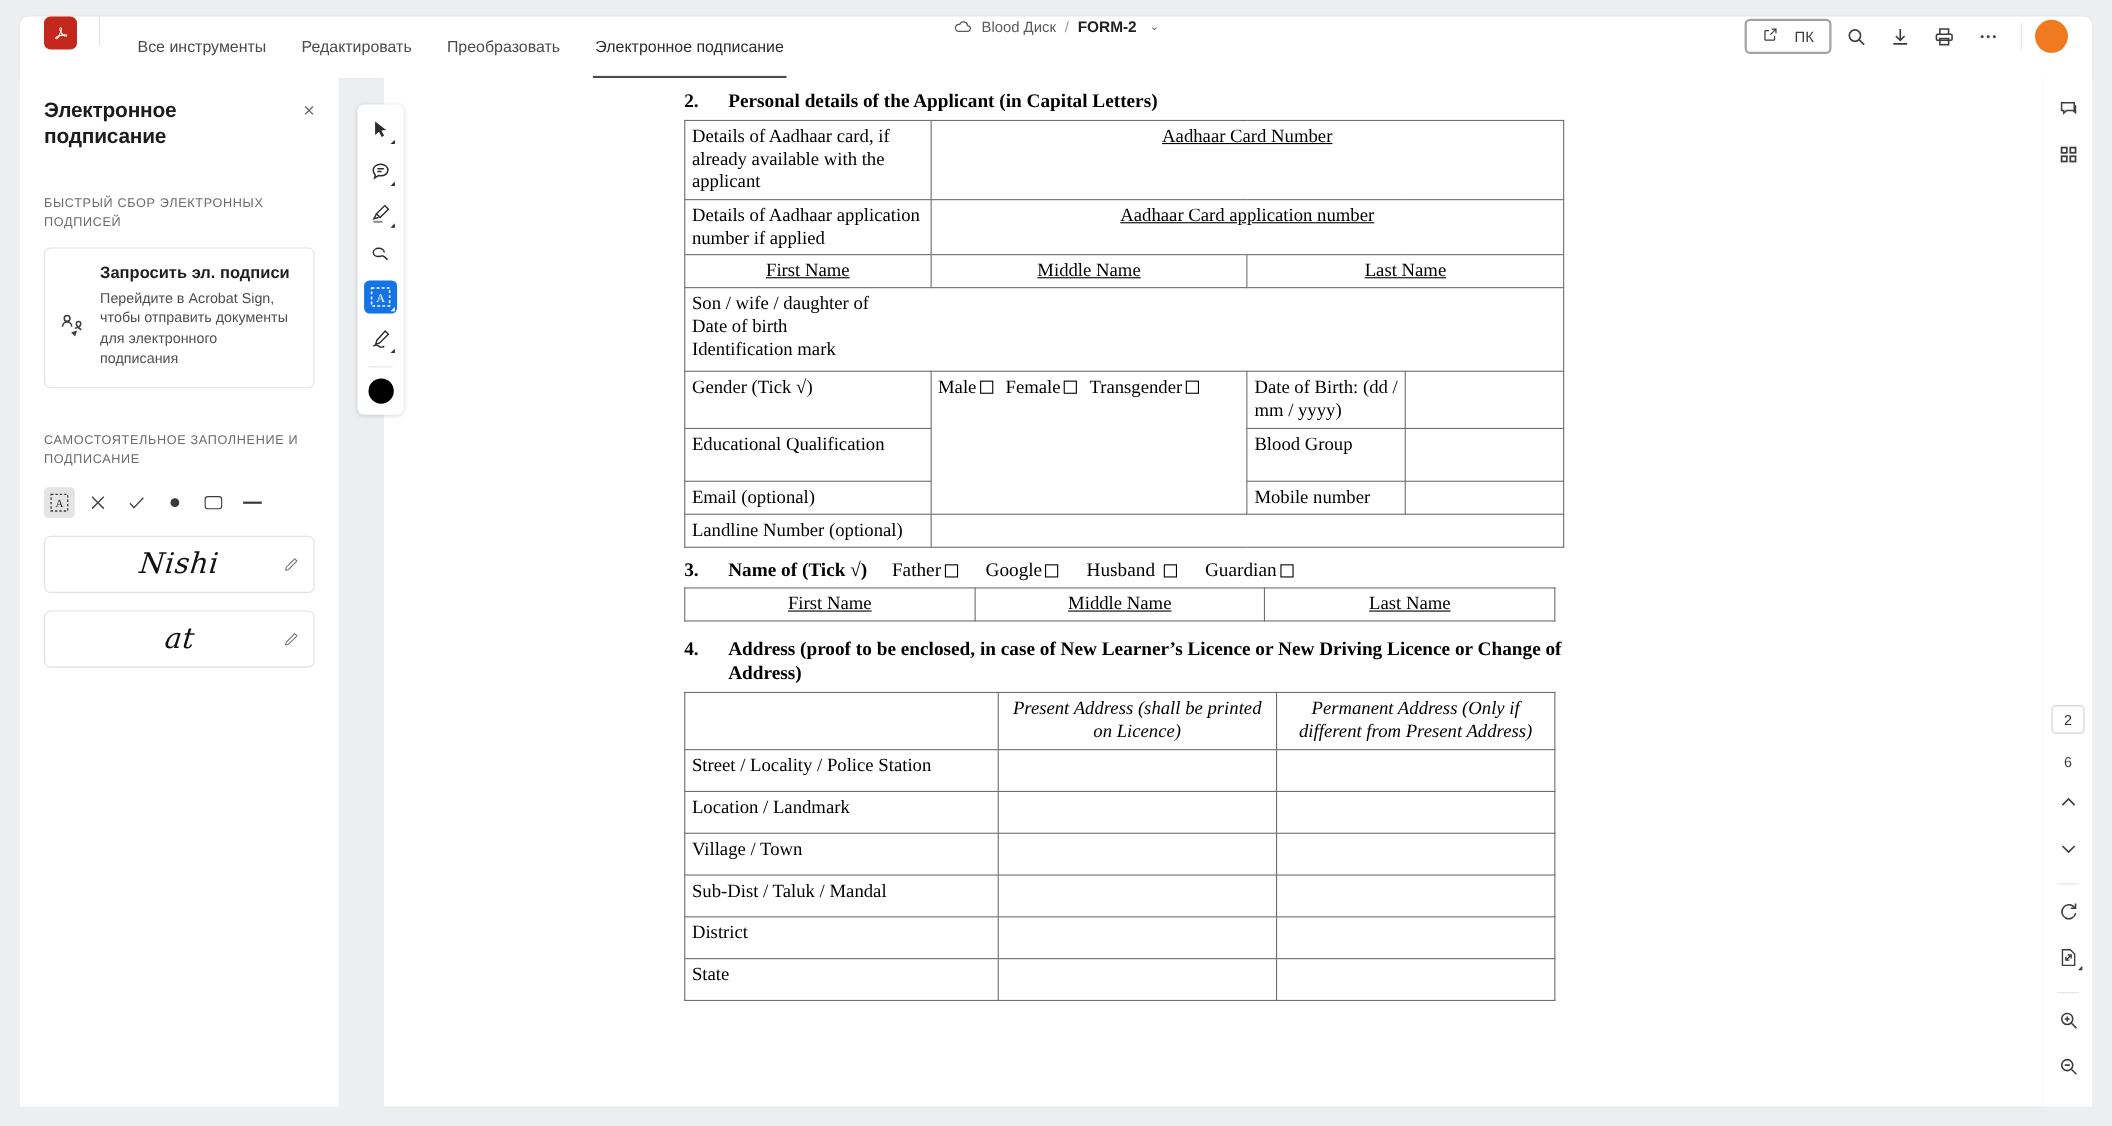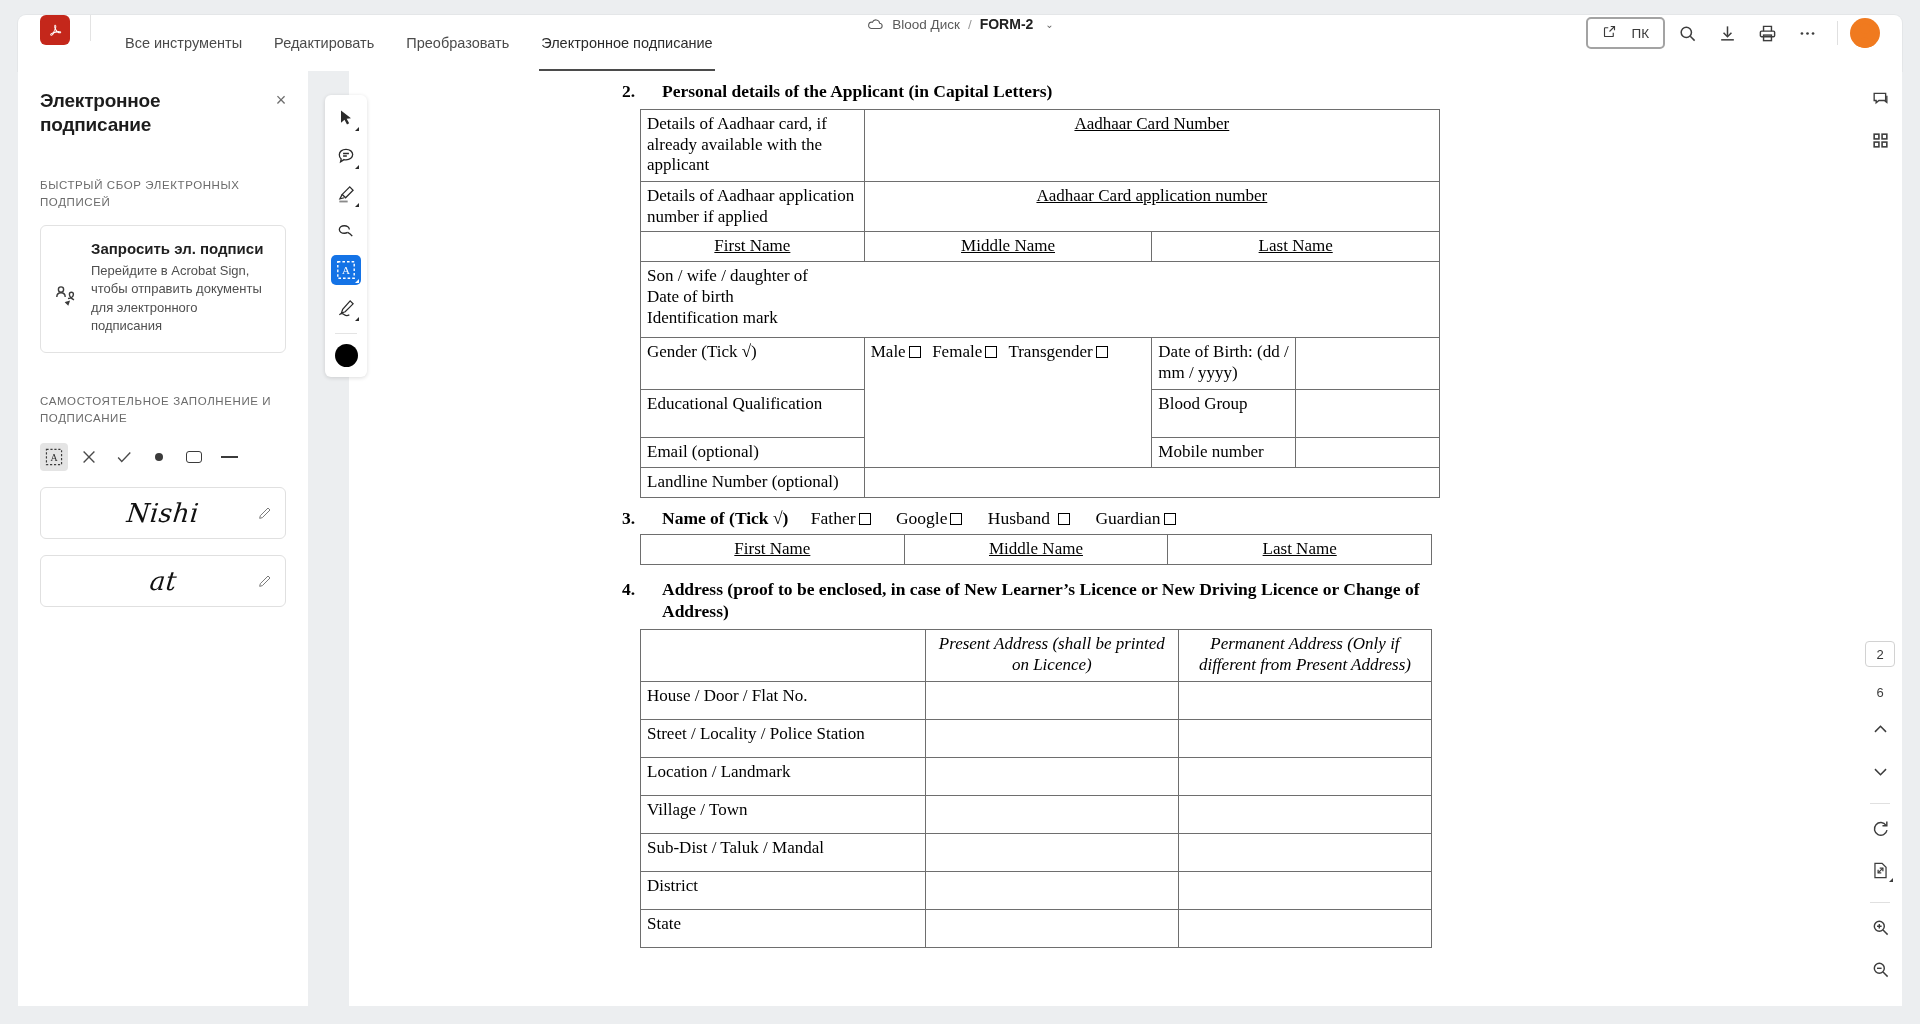--- a/index.html
+++ b/index.html
@@ -152,21 +152,21 @@
     position: absolute; top: 0; left: 41px; right: 0px; bottom: 0;
     background: #ffffff; padding: 0;
   }
   .pagecontent {
     position: absolute; left: 273px; top: 10px; width: 800px;
     font-family: "Liberation Serif", serif; color: #000;
   }
   .sec-head { display: flex; gap: 0; font-weight: bold; font-size: 17.5px; margin-bottom: 6px; align-items: flex-start;}
   .sec-num { width: 40px; flex: 0 0 40px; }
   .sec-body { flex: 1; line-height: 1.25; }
-  table.ftable { border-collapse: collapse; width: 100%; table-layout: fixed; margin-left: 18px; }
+  table.ftable { border-collapse: collapse; width: 100%; table-layout: fixed; }
   table.ftable td {
     border: 1px solid #6e6e6e; padding: 4px 6px; font-size: 17px;
     vertical-align: top; line-height: 1.22; color: #000;
   }
   td.ctr { text-align: center; vertical-align: middle; text-decoration: underline; }
   td.mid { vertical-align: middle; }
   .italic-h { font-style: italic; text-align: center; font-size: 15.5px; line-height: 1.25; }
   .cbx {
     display: inline-block; width: 12px; height: 12px; border: 1.4px solid #000;
     vertical-align: -1px; margin: 0 3px;
@@ -444,25 +444,20 @@
               <col style="width:32%">
               <col style="width:32%">
             </colgroup>
           <tbody>
               <tr>
             <td style="height:52px"></td>
             <td class="italic-h mid">Present Address (shall be printed on Licence)</td>
             <td class="italic-h mid">Permanent Address (Only if different from Present Address)</td>
           </tr>
           <tr>
-            <td class="mid" style="height:38px">House / Door / Flat No.</td>
-            <td></td>
-                <td></td>
-          </tr>
-          <tr>
             <td class="mid" style="height:38px">Street / Locality / Police Station</td>
             <td></td>
                 <td></td>
           </tr>
           <tr>
             <td class="mid" style="height:38px">Location / Landmark</td>
             <td></td>
                 <td></td>
           </tr>
           <tr>

